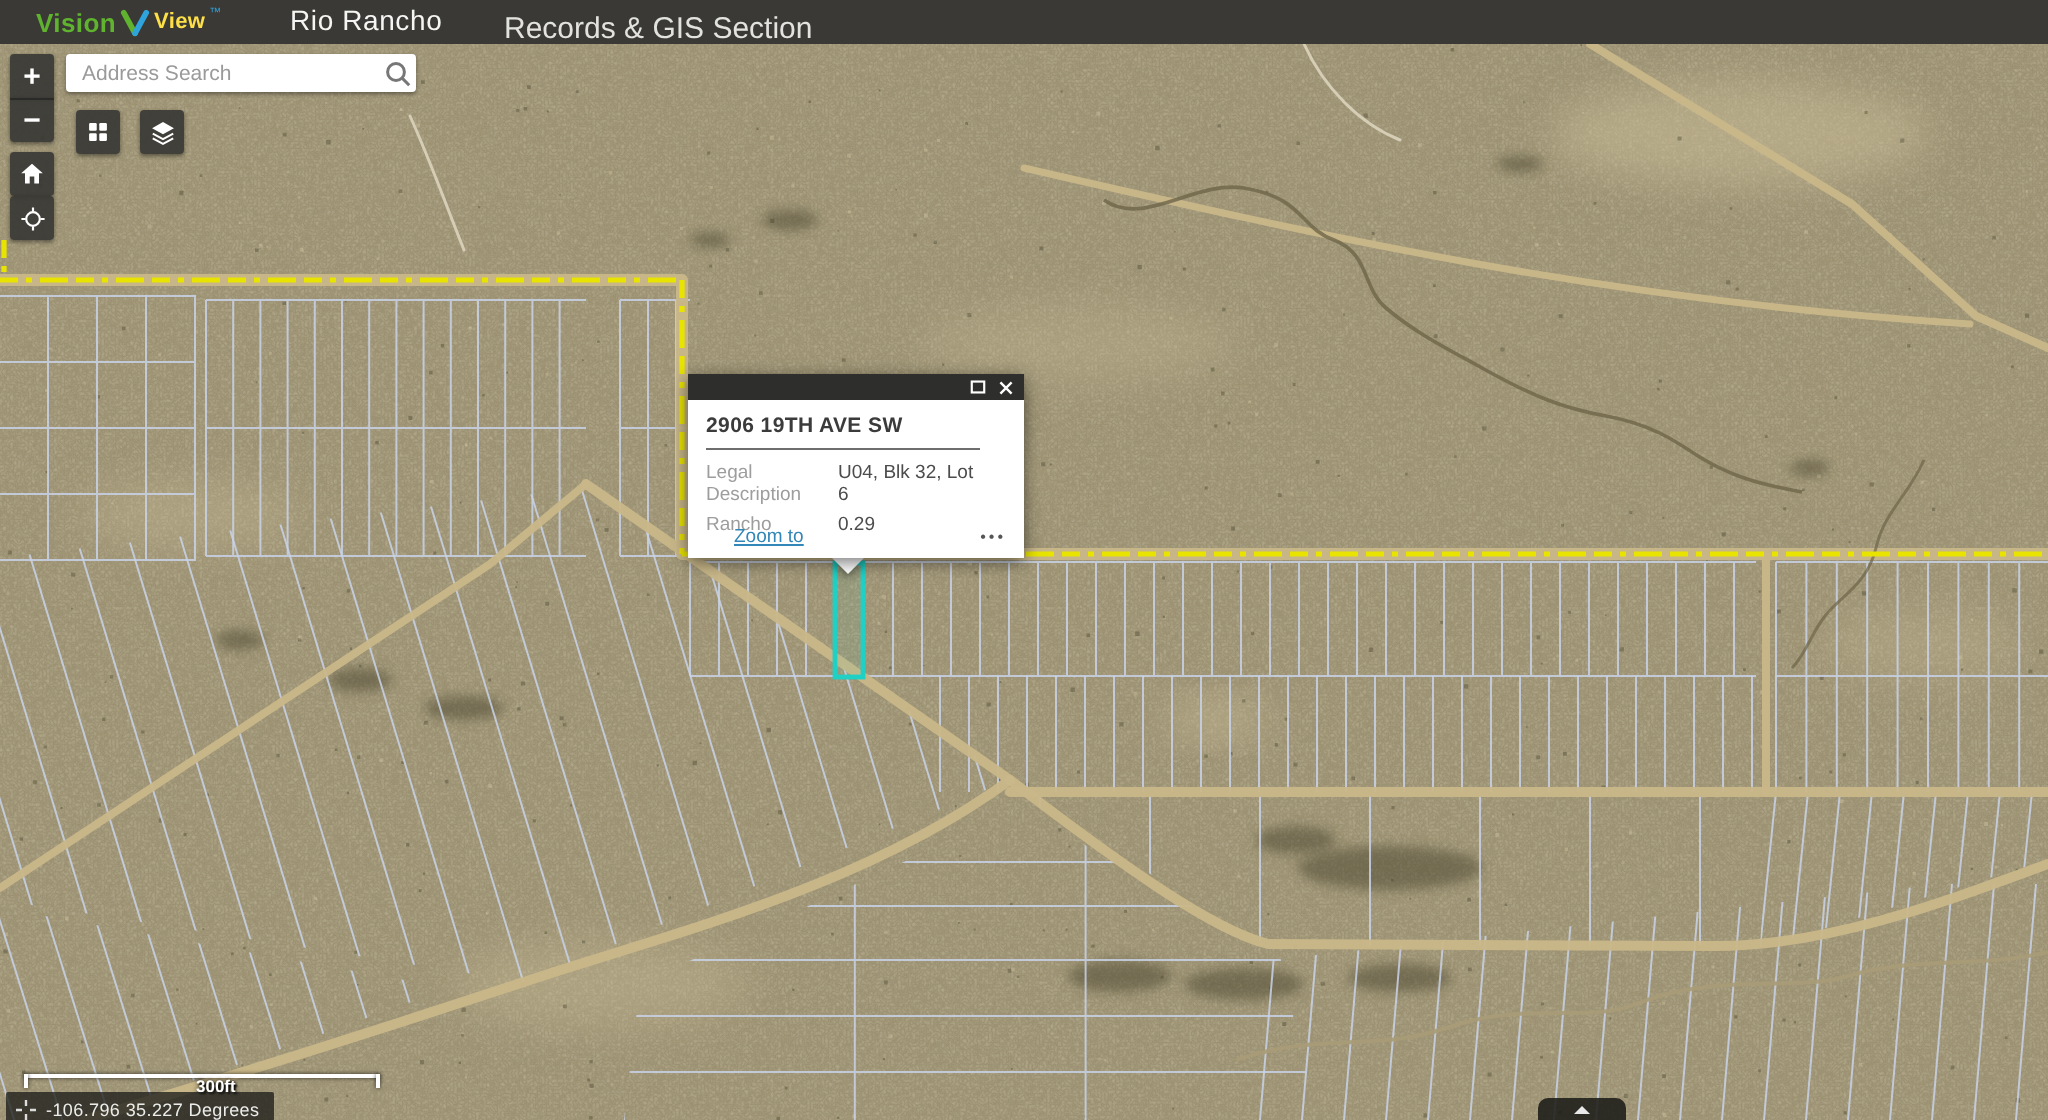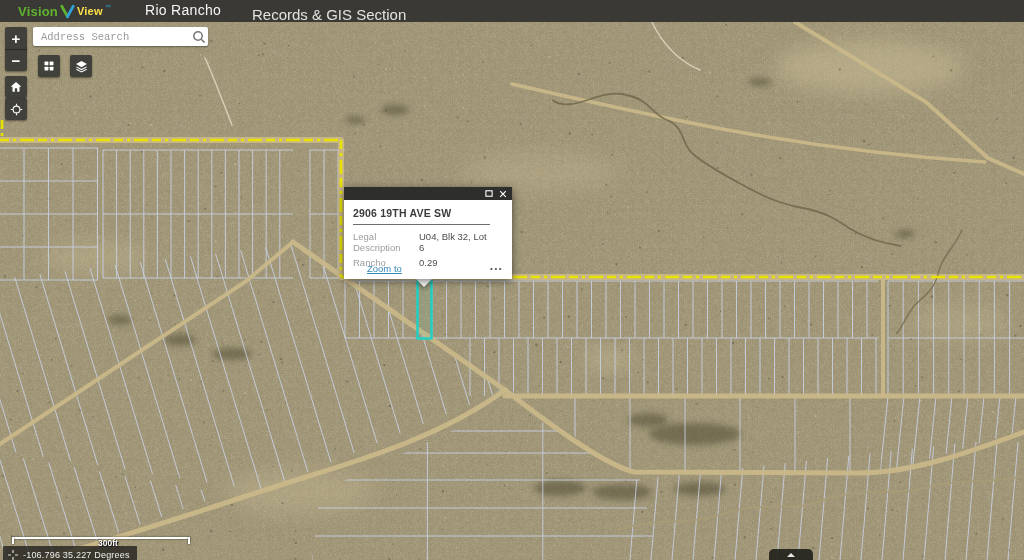--- a/index.html
+++ b/index.html
@@ -26,21 +26,21 @@
   #zoom-in  { left:5px; top:27px; border-radius:2px 2px 0 0; font-size:15px; font-weight:700; }
   #zoom-out { left:5px; top:49px; border-top:1px solid #2a2a28; border-radius:0 0 2px 2px; font-size:15px; font-weight:700; }
   #home-btn { left:5px; top:76px; }
   #locate-btn { left:5px; top:98px; }
   #grid-btn { left:38px; top:55px; }
   #layers-btn { left:70px; top:55px; }
 
   #searchbox { position:absolute; left:33px; top:27px; width:175px; height:19px; background:#fff;
                border-radius:2px; box-shadow:0 1px 2px rgba(0,0,0,.4); z-index:30; display:flex; align-items:center; }
   #search-input { flex:1; border:none; outline:none; background:transparent; padding:0 4px 0 8px;
-                  font-size:10.5px; color:#444; font-family:Liberation Mono, monospace; }
+                  font-size:10.5px; color:#444; font-family:Liberation Sans, sans-serif; }
   #search-input::placeholder { color:#9a9a9a; }
   #search-glass { width:18px; height:18px; flex:0 0 18px; cursor:pointer; }
 
   
   #popup { position:absolute; left:344px; top:187px; width:168px; z-index:35;
            box-shadow:0 2px 8px rgba(0,0,0,.55); font-family:"Liberation Sans",sans-serif; }
   #popup-header { height:13px; background:#2e2e2c; display:flex; align-items:center; justify-content:flex-end;
                   gap:6px; padding:0 5px; cursor:move; }
   #popup-header svg { display:block; cursor:pointer; }
   #popup-body { background:#fff; padding:7px 22px 6px 9px; height:79px; position:relative; }

